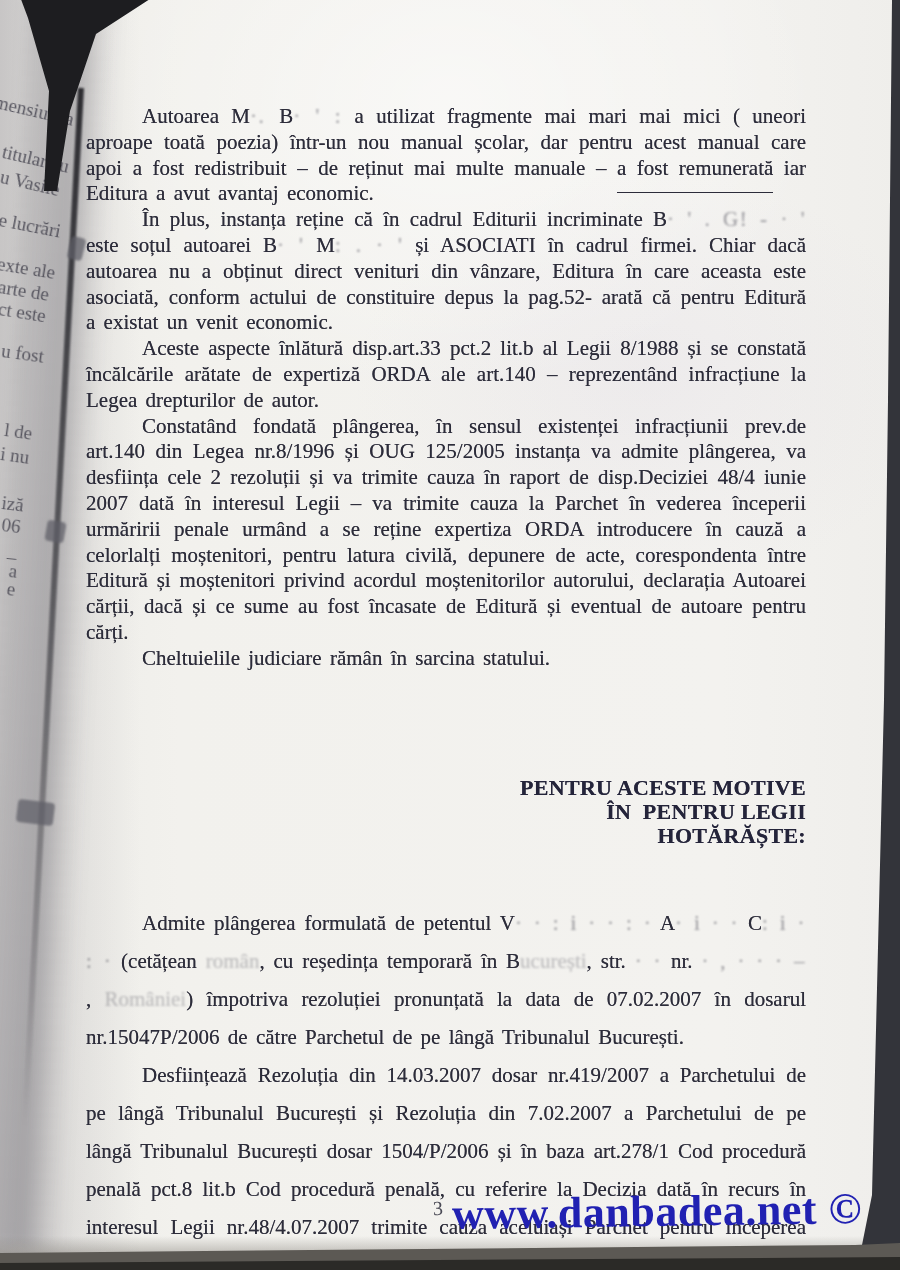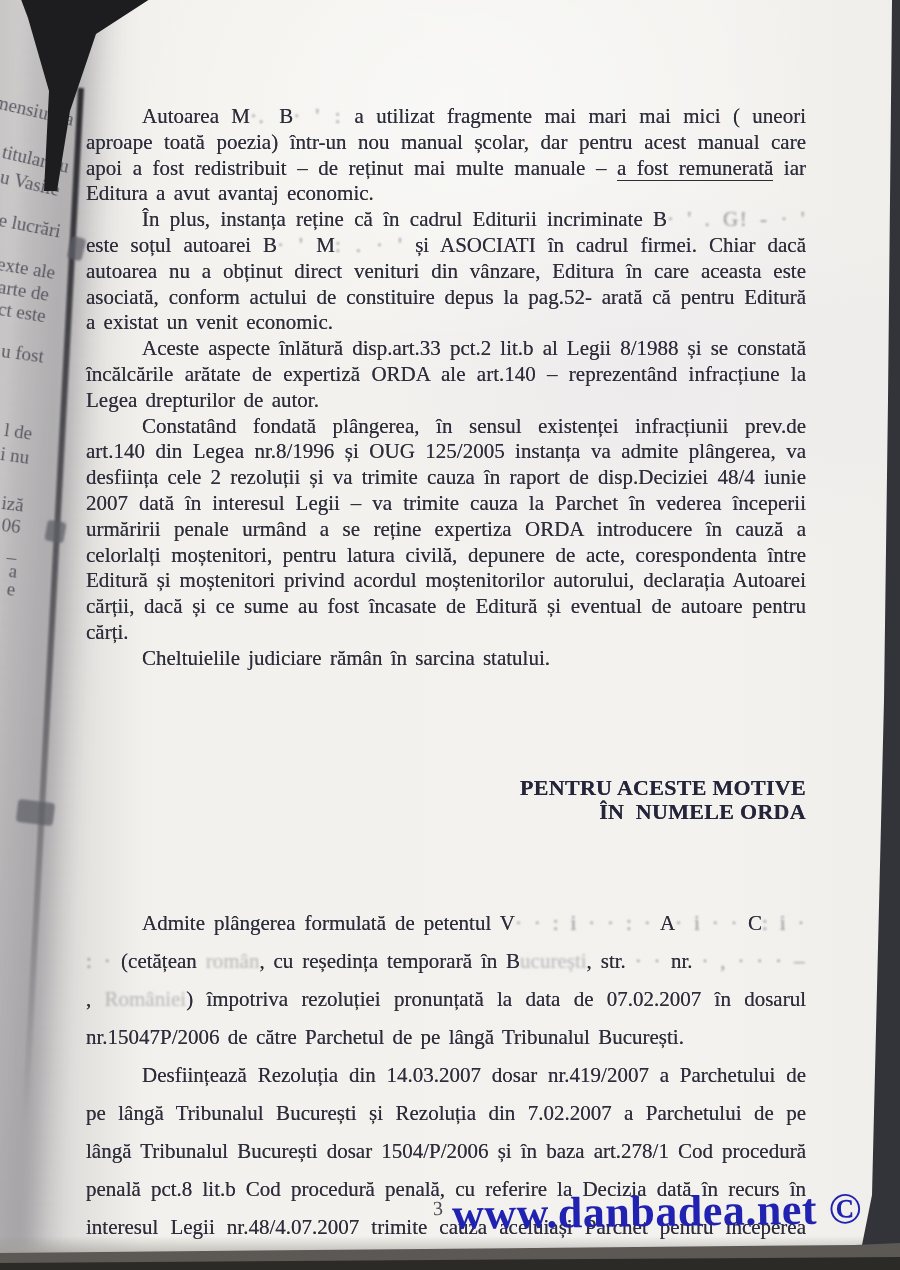--- a/index.html
+++ b/index.html
@@ -57,21 +57,21 @@
   
   .doc{position:absolute;left:86px;width:720px;font-size:21px;line-height:25.8px;
     color:#2c2c3a;text-align:justify;word-spacing:3px;
     text-shadow:0 0 .5px rgba(44,44,58,.75);}
   .doc p{margin:0;text-indent:56px;}
   #block-a{top:104px;}
   #block-b{top:904px;line-height:38px;}
   .heading{position:absolute;left:86px;top:776px;width:720px;text-align:right;
     font-weight:bold;font-size:22px;line-height:24px;color:#24243a;letter-spacing:.3px;
     white-space:pre;text-shadow:0 0 .5px rgba(36,36,58,.8);}
-  .underline{border-bottom:1.6px solid #2c2c3a;padding-bottom:0;}
+  .underline{border-bottom:1.6px solid #2c2c3a;padding-bottom:12px;}
   .redacted{opacity:.42;filter:blur(.8px);letter-spacing:1.5px;}
   .ghost{opacity:.26;filter:blur(1.1px);}
   
   .page-number{position:absolute;left:433px;top:1197px;font-size:20px;color:#4a4a55;
     transform:rotate(-3deg);}
   .watermark{position:absolute;left:452px;top:1186px;font-size:44px;font-weight:bold;
     letter-spacing:.5px;white-space:nowrap;transform:rotate(-.8deg);}
 </style>
 </head>
 <body>
@@ -104,21 +104,21 @@
   <div class="staple s2"></div>
   <div class="staple s3"></div>
 
   <div class="doc" id="block-a">
       <p><span>Autoarea M</span><span class="redacted">·. </span><span>B</span><span class="redacted">· ' :</span><span> a utilizat fragmente mai mari mai mici ( uneori aproape toată poezia) într-un nou manual școlar, dar pentru acest manual care apoi a fost redistribuit – de reținut mai multe manuale – </span><span class="underline">a fost remunerată</span><span> iar Editura a avut avantaj economic.</span></p>
       <p><span>În plus, instanța reține că în cadrul Editurii incriminate B</span><span class="redacted">· ' . G! - · '</span><span> este soțul autoarei B</span><span class="redacted">· '</span><span> M</span><span class="redacted">: . · '</span><span> și ASOCIATI în cadrul firmei. Chiar dacă autoarea nu a obținut direct venituri din vânzare, Editura în care aceasta este asociată, conform actului de constituire depus la pag.52- arată că pentru Editură a existat un venit economic.</span></p>
       <p><span>Aceste aspecte înlătură disp.art.33 pct.2 lit.b al Legii 8/1988 și se constată încălcările arătate de expertiză ORDA ale art.140 – reprezentând infracțiune la Legea drepturilor de autor.</span></p>
       <p><span>Constatând fondată plângerea, în sensul existenței infracțiunii prev.de art.140 din Legea nr.8/1996 și OUG 125/2005 instanța va admite plângerea, va desființa cele 2 rezoluții și va trimite cauza în raport de disp.Deciziei 48/4 iunie 2007 dată în interesul Legii – va trimite cauza la Parchet în vederea începerii urmăririi penale urmând a se reține expertiza ORDA introducere în cauză a celorlalți moștenitori, pentru latura civilă, depunere de acte, corespondenta între Editură și moștenitori privind acordul moștenitorilor autorului, declarația Autoarei cărții, dacă și ce sume au fost încasate de Editură și eventual de autoare pentru cărți.</span></p>
       <p><span>Cheltuielile judiciare rămân în sarcina statului.</span></p>
     </div>
-  <div class="heading" id="heading"><div>PENTRU ACESTE MOTIVE</div><div>ÎN  NUMELE ORDA</div></div>
+  <div class="heading" id="heading"><div>PENTRU ACESTE MOTIVE</div><div>ÎN  PENTRU LEGII</div><div>HOTĂRĂȘTE:</div></div>
   <div class="doc" id="block-b">
       <p><span>Admite plângerea formulată de petentul V</span><span class="redacted">· · : i · · : ·</span><span> A</span><span class="redacted">· i · ·</span><span> C</span><span class="redacted">: i · : ·</span><span> (cetățean </span><span class="ghost">român</span><span>, cu reședința temporară în B</span><span class="ghost">ucurești</span><span>, str. </span><span class="redacted">· ·</span><span> nr. </span><span class="redacted">· , · ·  · –</span><span> , </span><span class="ghost">României</span><span>)  împotriva rezoluției pronunțată la data de 07.02.2007 în dosarul nr.15047P/2006 de către Parchetul de pe lângă Tribunalul București.</span></p>
       <p><span>Desființează Rezoluția din 14.03.2007 dosar nr.419/2007 a Parchetului de pe lângă Tribunalul București și Rezoluția din 7.02.2007 a Parchetului de pe lângă Tribunalul București dosar 1504/P/2006 și în baza art.278/1 Cod procedură penală pct.8 lit.b Cod procedură penală, cu referire la Decizia dată în recurs în interesul Legii nr.48/4.07.2007 trimite cauza aceluiași Parchet pentru începerea urmăririi penale – în raport de expertiza ORDA, să introducă ceilalți moștenitori în cauză pentru latura civilă depunere acte – corespondente între</span></p>
     </div>
 
   <div class="page-number">3</div>
   <div class="watermark" id="watermark" style="color: rgb(33, 33, 178);">www.danbadea.net ©</div>
 
   <div class="page-bottom-shadow"></div>
   <div class="outside-right"></div>

